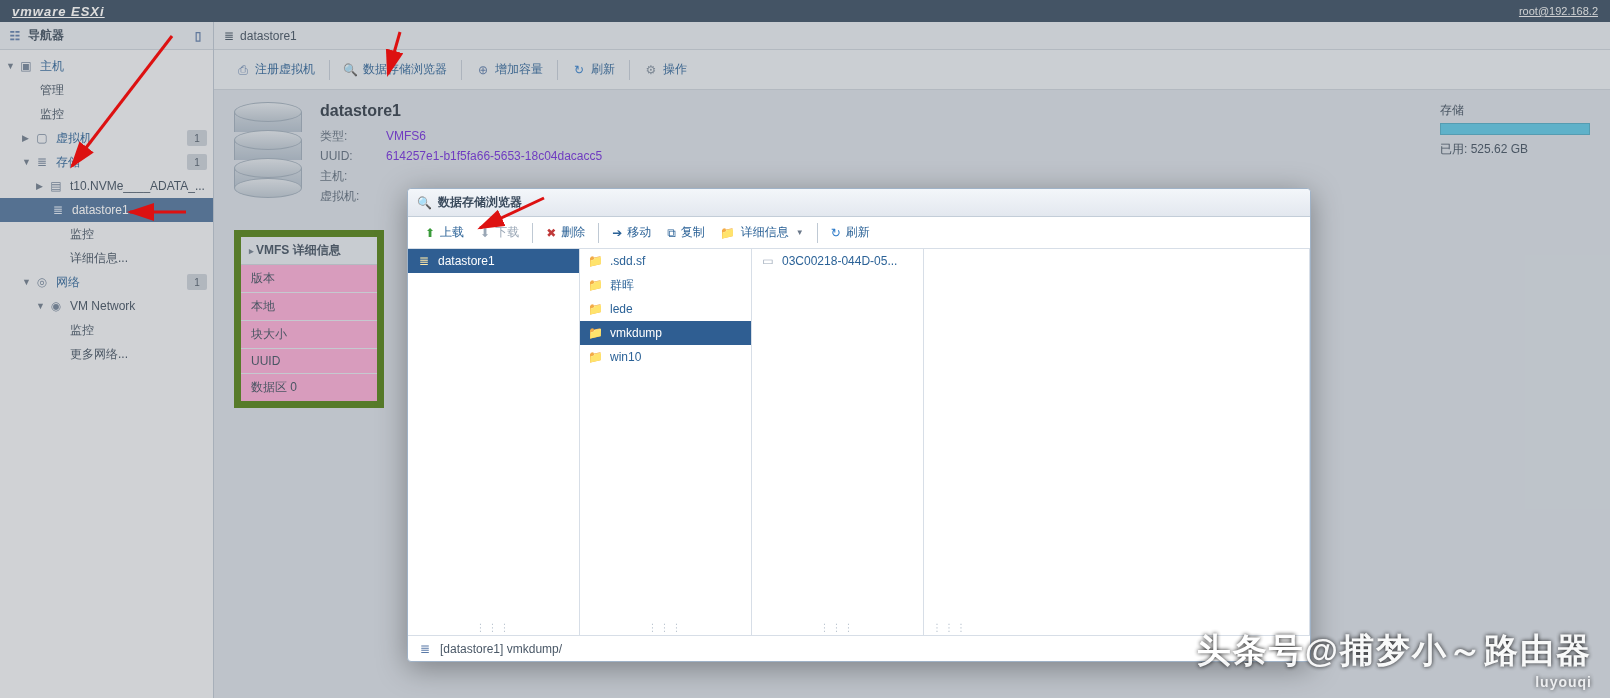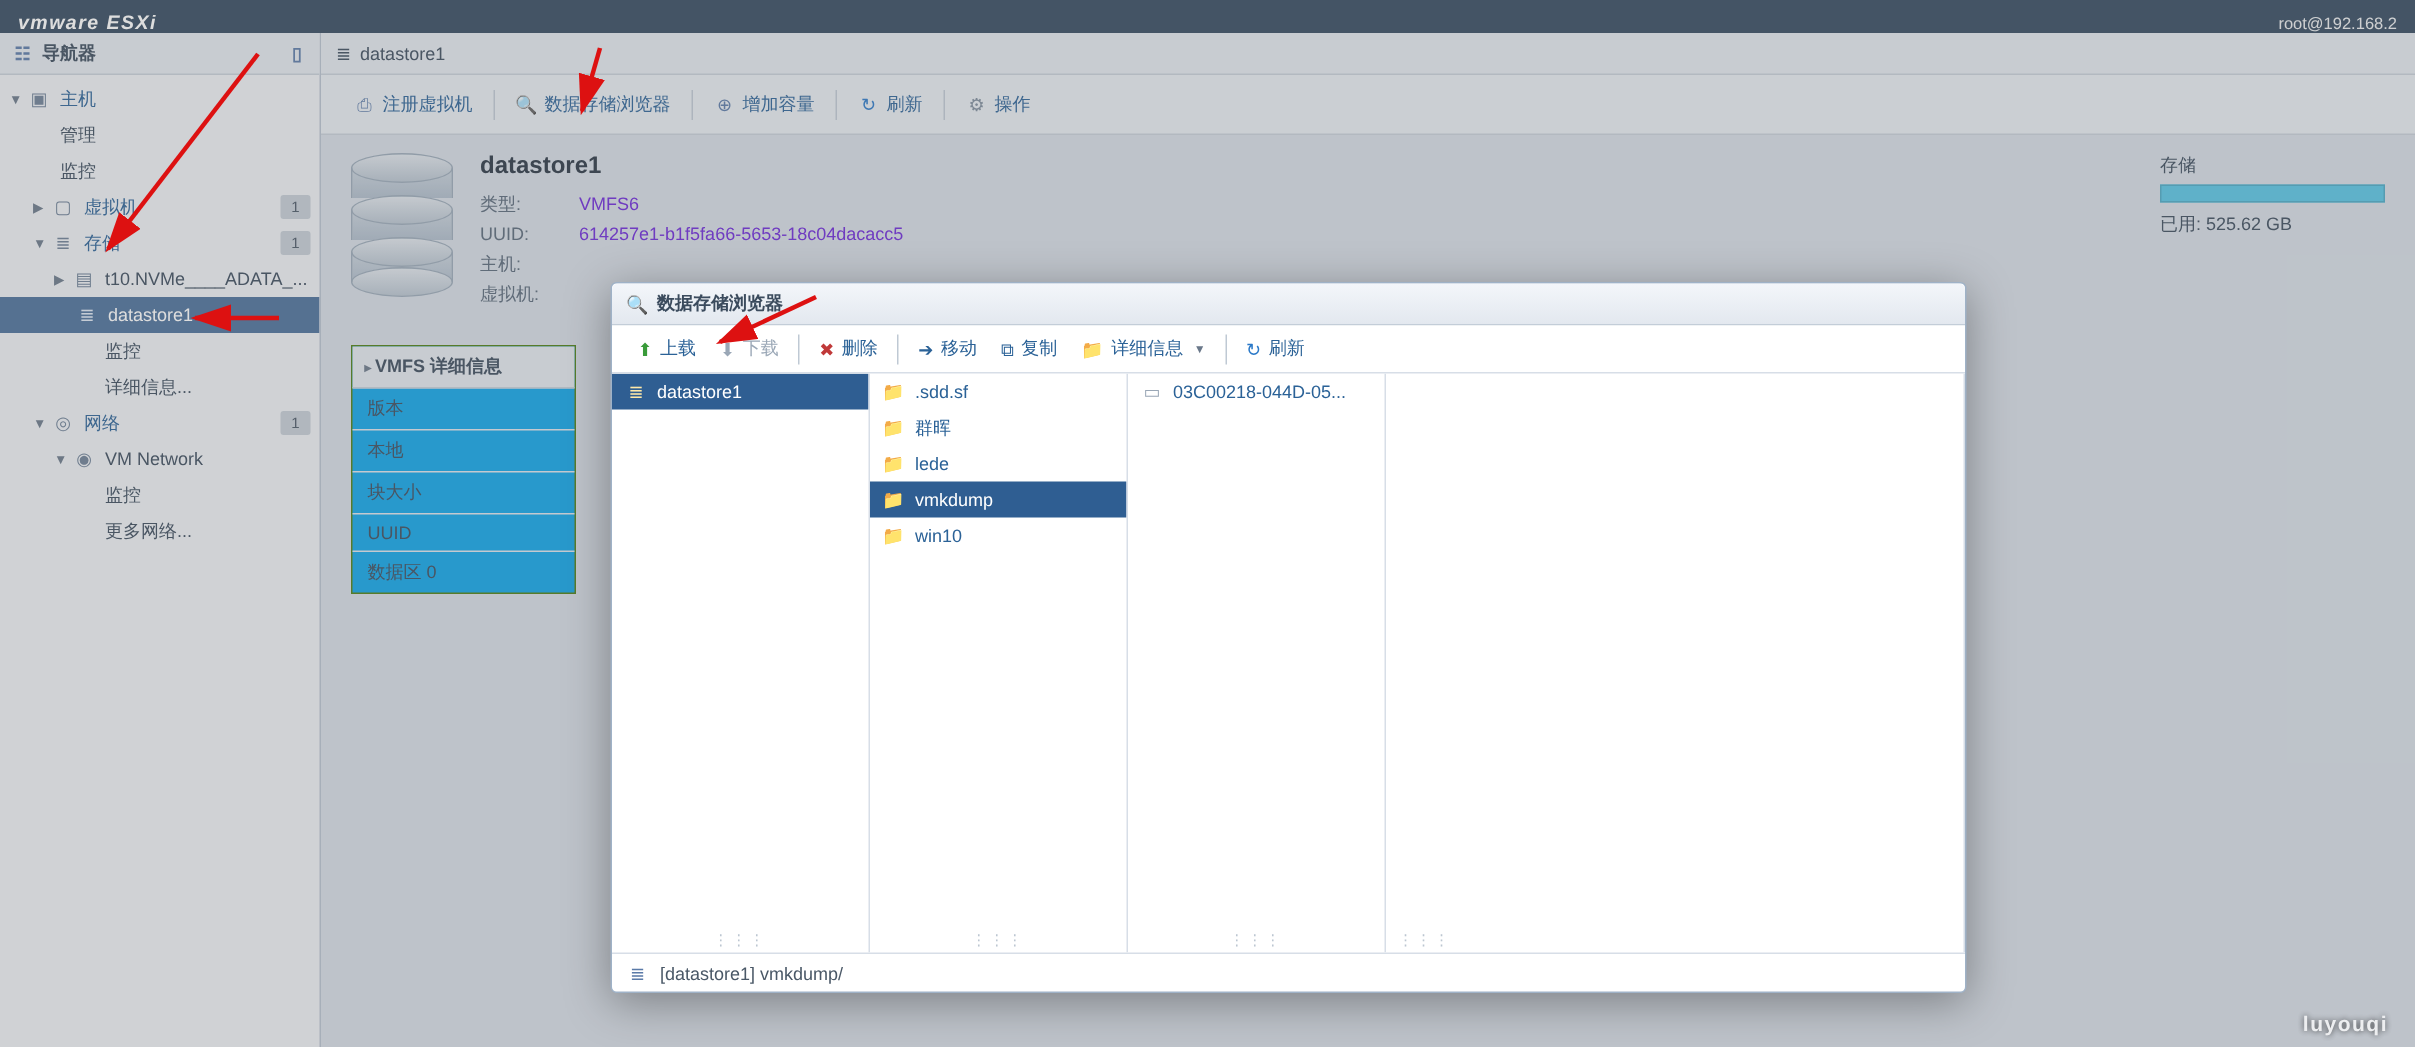--- a/index.html
+++ b/index.html
@@ -15,22 +15,22 @@
   
   .dim {
     position:absolute; inset:0;
     background: rgba(120,120,120,0.25);
     z-index: 50;
     pointer-events:none;
   }
   
   .topbar {
     height: 22px; background:#33495f; color:#fff;
-    display:flex; align-items:flex-end; justify-content:space-between;
-    padding:0 12px; font-size:13px;
+    display:flex; align-items:center; justify-content:space-between;
+    padding:0 12px; font-size:13px;text-decoration:underline;
   }
   .brand { font-weight:bold; letter-spacing:1px; font-style:italic;}
   .userinfo { font-size:11px; opacity:.9;}
   .shell { display:flex; height:calc(100% - 22px); }
   
   .nav {
     width: 214px; background:#eef1f5; border-right:1px solid #b7c2cf;
     display:flex; flex-direction:column;
   }
   .nav-header {
@@ -98,21 +98,21 @@
   .storagebox {
     width:150px; color:#3b4b5d;
   }
   .storagebox .bar {
     width:100%; height:12px; background:#57c4e5; border:1px solid #4aa8c4;
     margin:4px 0 6px 0;
   }
   
   .panel {
     margin-top:24px; width:150px;
-    border:1px solid #4d7c0f; background:#0ea5e9;
+    border:7px solid #4d7c0f; background:#f9a8d4;
   }
   .panel-h {
     background:#e3e8ef; padding:5px 8px; border-bottom:1px solid #c7cfd9;
     color:#3b4b5d; font-weight:bold;
   }
   .panel-h::before{content:"▸ "; color:#6a788a; font-size:9px;}
   .panel .prow{padding:5px 10px; border-bottom:1px solid #dfe5ec; color:#3b4b5d;}
   .panel .prow:last-child{border-bottom:none;}
   
   .modal {
@@ -453,14 +453,15 @@
 <svg class="arrow-svg" style="left:472px; top:192px; width:80px; height:44px;">
   <defs>
       <marker id="ah4" markerWidth="10" markerHeight="10" refX="8" refY="3" orient="auto">
         <path d="M0,0 L0,6 L9,3 z" fill="#d11"></path>
       </marker>
     </defs>
   <line x1="72" y1="6" x2="8" y2="36" stroke="#d11" stroke-width="3" marker-end="url(#ah4)"></line>
 </svg>
 
 <div class="wm">
+  <span>头条号@捕梦小～路由器</span>
   <small>luyouqi</small>
 </div>
 
 </body></html>

